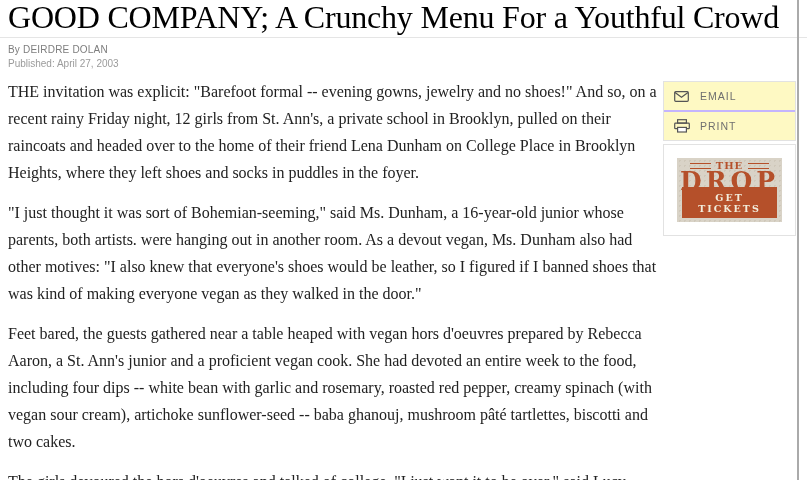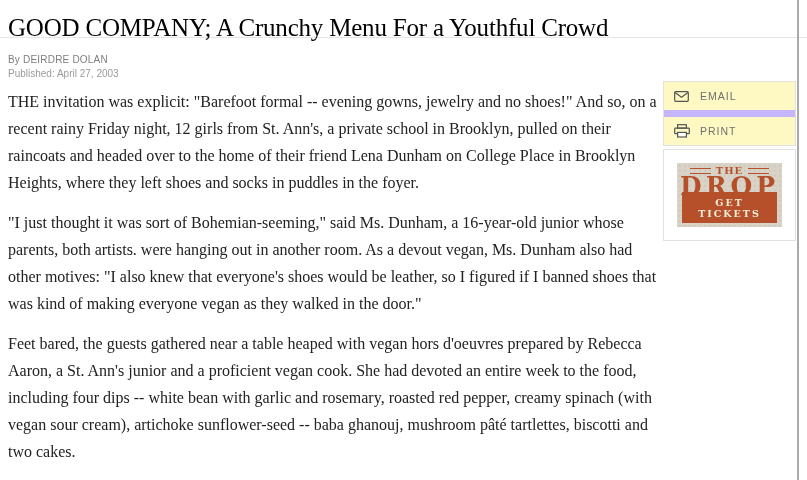--- a/index.html
+++ b/index.html
@@ -15,23 +15,23 @@
   }
   .page-vrule{
     position:absolute;left:797px;top:0;width:2px;height:480px;
     background:#aaaaaa;
   }
   
   .article{
     position:absolute;left:8px;top:0;width:652px;
   }
   .headline{
-    margin:0;padding-top:12px;
+    margin:0;padding-top:2px;
     font-family:"Liberation Serif", serif;
-    font-weight:400;font-size:25px;line-height:31px;color:#000000;
+    font-weight:400;font-size:32px;line-height:31px;color:#000000;
     letter-spacing:-0.2px;white-space:nowrap;
   }
   .byline{
     margin-top:11px;
     font-size:10px;color:#7d7d7d;letter-spacing:0.2px;
   }
   .published{
     margin-top:3px;
     font-size:10px;color:#9b9b9b;
   }
@@ -45,21 +45,21 @@
   .rail{
     position:absolute;left:663px;top:81px;width:133px;
   }
   .tools-box{
     border:1px solid #e2e2e2;background:#fef9c3;
   }
   .tool-row{
     display:flex;align-items:center;height:28px;cursor:pointer;
     padding-left:9px;
   }
-  .tool-row + .tool-row{border-top:7px solid #c4b5fd;}
+  .tool-row + .tool-row{border-top:2px solid #c4b5fd;}
   .tool-icon{width:17px;height:15px;display:flex;align-items:center;justify-content:center;}
   .tool-label{
     margin-left:10px;
     font-size:10.5px;color:#6f6f6f;letter-spacing:1px;
   }
   .ad-box{
     margin-top:3px;border:1px solid #e2e2e2;background:#ffffff;padding:13px;
   }
   .ad{
     height:64px;position:relative;text-align:center;overflow:hidden;cursor:pointer;

